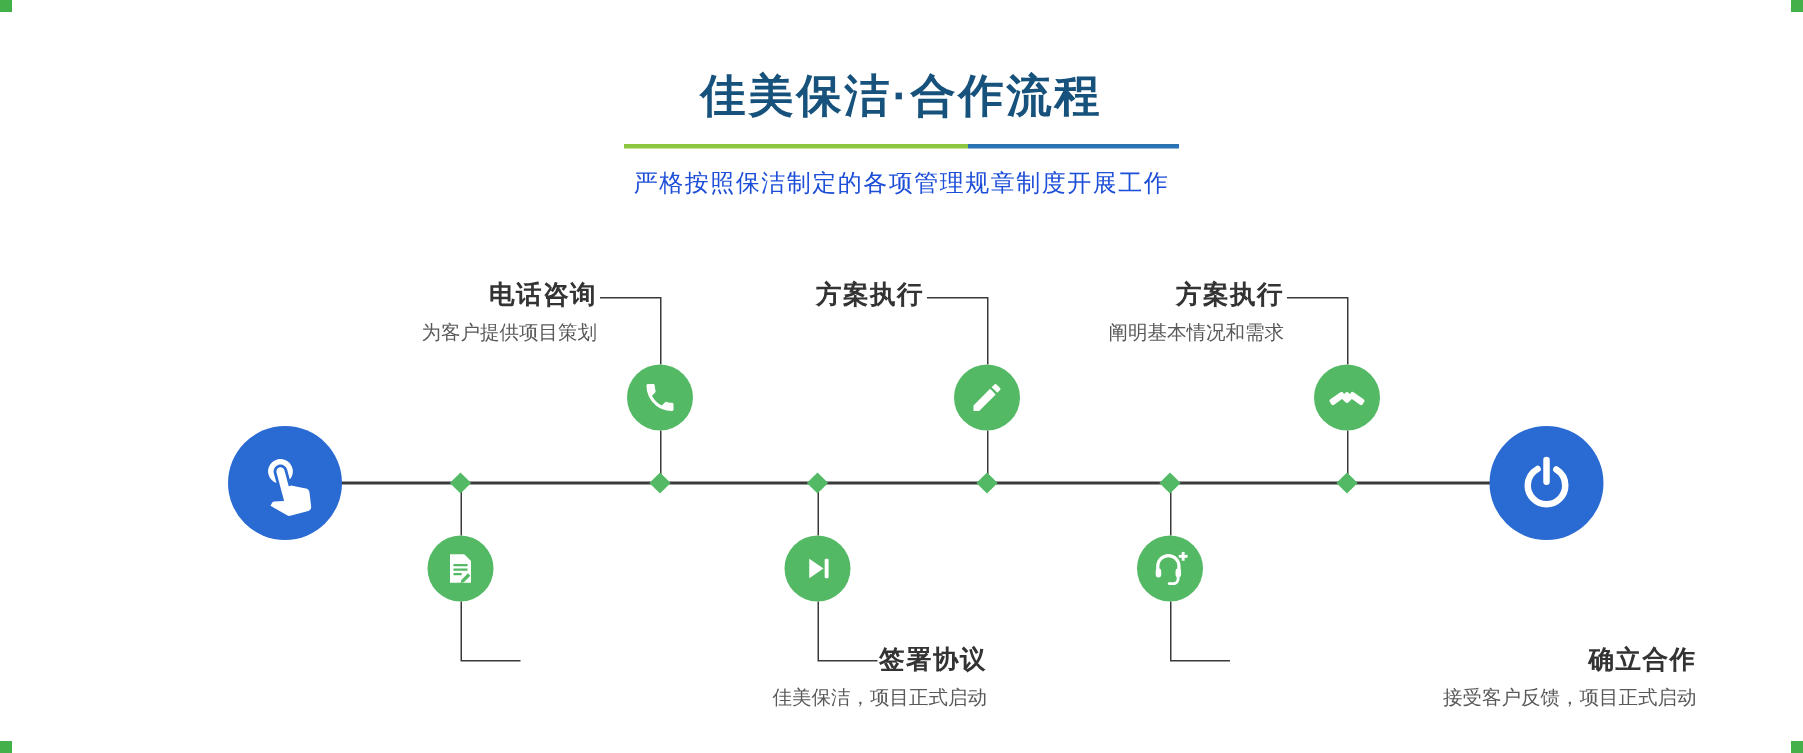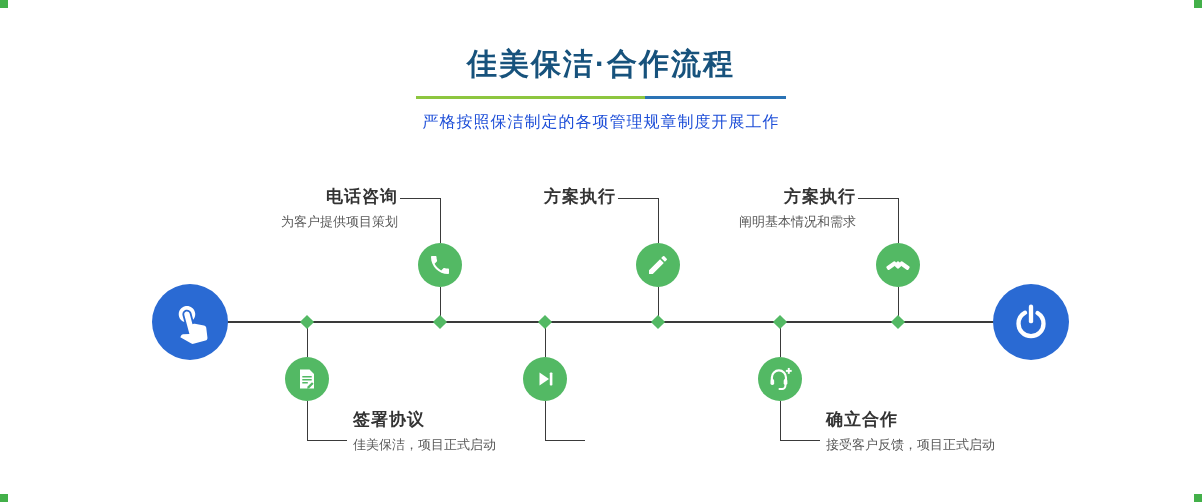--- a/index.html
+++ b/index.html
@@ -25,21 +25,21 @@
   .diamond{position:absolute;width:10px;height:10px;background:#53b964;transform:rotate(45deg);}
   .terminal{
     position:absolute;width:76px;height:76px;border-radius:50%;background:#2a6ad3;
     display:flex;align-items:center;justify-content:center;
   }
   .node{
     position:absolute;width:44px;height:44px;border-radius:50%;background:#53b964;
     display:flex;align-items:center;justify-content:center;
   }
   .step-top{position:absolute;top:187px;width:240px;text-align:right;}
-  .step-bottom{position:absolute;top:410px;width:280px;text-align:left;}
+  .step-bottom{position:absolute;top:430px;width:280px;text-align:right;margin-left:25px;}
   .step-title{font-size:17px;font-weight:bold;color:#333;line-height:20px;letter-spacing:1px;}
   .step-desc{font-size:13px;color:#595959;margin-top:7px;line-height:16px;}
   .corner{position:absolute;width:8px;height:8px;background:#43b049;}
 </style>
 </head>
 <body>
 
 <div class="canvas">
 
   <div class="corner" style="left:0;top:0;"></div>

